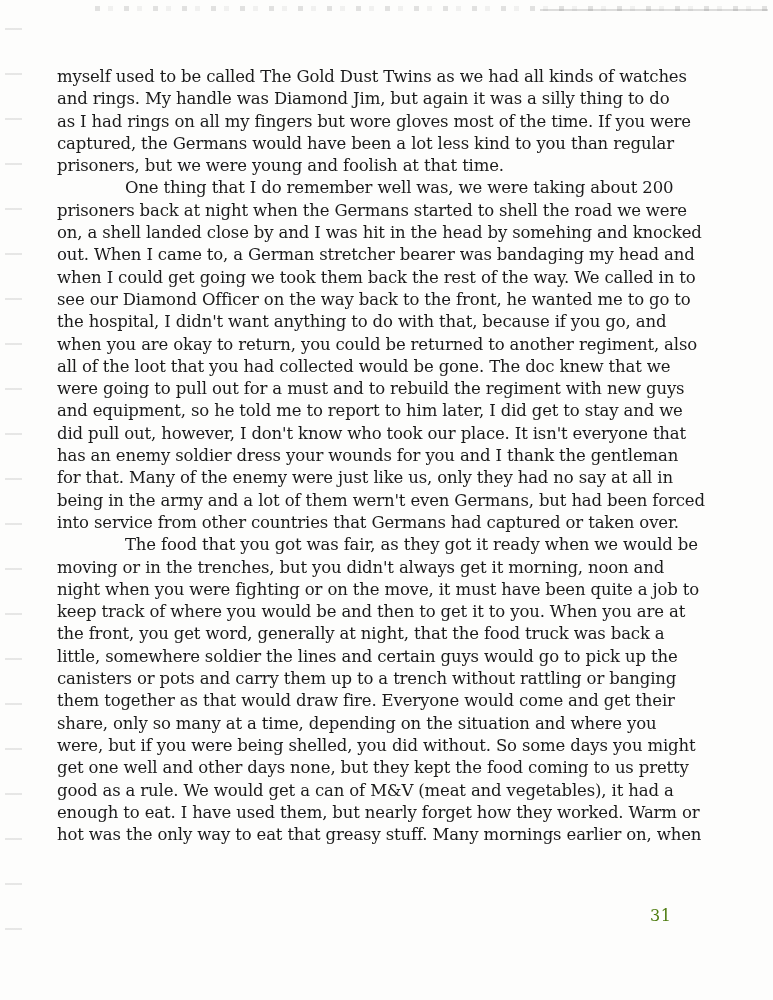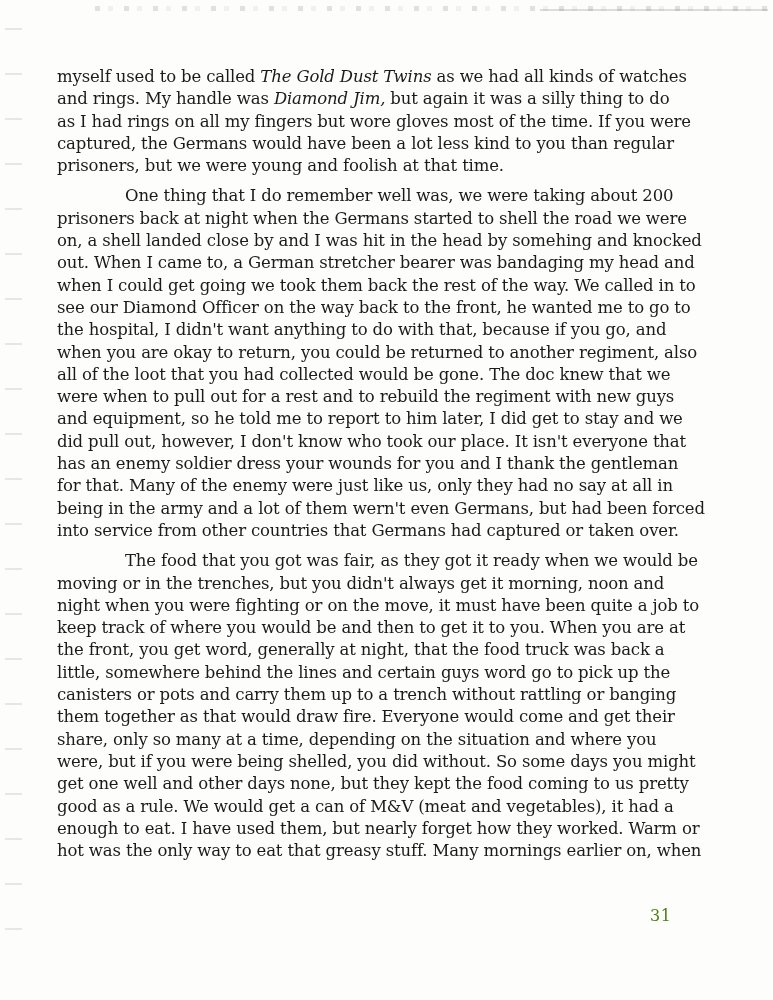--- a/index.html
+++ b/index.html
@@ -34,22 +34,22 @@
       rgba(90,90,90,0.25) 0 2px, transparent 2px 45px);
     opacity: 0.55;
   }
   .text-block {
     position: absolute; left: 57px; top: 66px; width: 660px;
     font-size: 16.5px; line-height: 22.3px;
     letter-spacing: -0.15px;
     color: #1b1b1b;
   }
   .line { white-space: nowrap; height: 22.3px; }
-  .line.indent { padding-left: 68px; margin-top: 8px; }
-  .italic { font-style: italic; }
+  .line.indent { padding-left: 68px; }
+  .italic { }
   .page-number {
     position: absolute; left: 650px; top: 906px;
     font-size: 16px; color: #4d7c0f; letter-spacing: 0.5px;
   }
 </style>
 </head>
 <body>
 
 <div class="page">
   <div class="scan-noise-top"></div>
@@ -64,33 +64,33 @@
       <div class="line"><span>prisoners, but we were young and foolish at that time.</span></div>
       <div class="line indent"><span>One thing that I do remember well was, we were taking about 200</span></div>
       <div class="line"><span>prisoners back at night when the Germans started to shell the road we were</span></div>
       <div class="line"><span>on, a shell landed close by and I was hit in the head by somehing and knocked</span></div>
       <div class="line"><span>out. When I came to, a German stretcher bearer was bandaging my head and</span></div>
       <div class="line"><span>when I could get going we took them back the rest of the way. We called in to</span></div>
       <div class="line"><span>see our Diamond Officer on the way back to the front, he wanted me to go to</span></div>
       <div class="line"><span>the hospital, I didn't want anything to do with that, because if you go, and</span></div>
       <div class="line"><span>when you are okay to return, you could be returned to another regiment, also</span></div>
       <div class="line"><span>all of the loot that you had collected would be gone. The doc knew that we</span></div>
-      <div class="line"><span>were when to pull out for a rest and to rebuild the regiment with new guys</span></div>
+      <div class="line"><span>were going to pull out for a must and to rebuild the regiment with new guys</span></div>
       <div class="line"><span>and equipment, so he told me to report to him later, I did get to stay and we</span></div>
       <div class="line"><span>did pull out, however, I don't know who took our place. It isn't everyone that</span></div>
       <div class="line"><span>has an enemy soldier dress your wounds for you and I thank the gentleman</span></div>
       <div class="line"><span>for that. Many of the enemy were just like us, only they had no say at all in</span></div>
       <div class="line"><span>being in the army and a lot of them wern't even Germans, but had been forced</span></div>
       <div class="line"><span>into service from other countries that Germans had captured or taken over.</span></div>
       <div class="line indent"><span>The food that you got was fair, as they got it ready when we would be</span></div>
       <div class="line"><span>moving or in the trenches, but you didn't always get it morning, noon and</span></div>
       <div class="line"><span>night when you were fighting or on the move, it must have been quite a job to</span></div>
       <div class="line"><span>keep track of where you would be and then to get it to you. When you are at</span></div>
       <div class="line"><span>the front, you get word, generally at night, that the food truck was back a</span></div>
-      <div class="line"><span>little, somewhere behind the lines and certain guys word go to pick up the</span></div>
+      <div class="line"><span>little, somewhere soldier the lines and certain guys would go to pick up the</span></div>
       <div class="line"><span>canisters or pots and carry them up to a trench without rattling or banging</span></div>
       <div class="line"><span>them together as that would draw fire. Everyone would come and get their</span></div>
       <div class="line"><span>share, only so many at a time, depending on the situation and where you</span></div>
       <div class="line"><span>were, but if you were being shelled, you did without. So some days you might</span></div>
       <div class="line"><span>get one well and other days none, but they kept the food coming to us pretty</span></div>
       <div class="line"><span>good as a rule. We would get a can of M&amp;V (meat and vegetables), it had a</span></div>
       <div class="line"><span>enough to eat. I have used them, but nearly forget how they worked. Warm or</span></div>
       <div class="line"><span>hot was the only way to eat that greasy stuff. Many mornings earlier on, when</span></div>
     </div>
 

